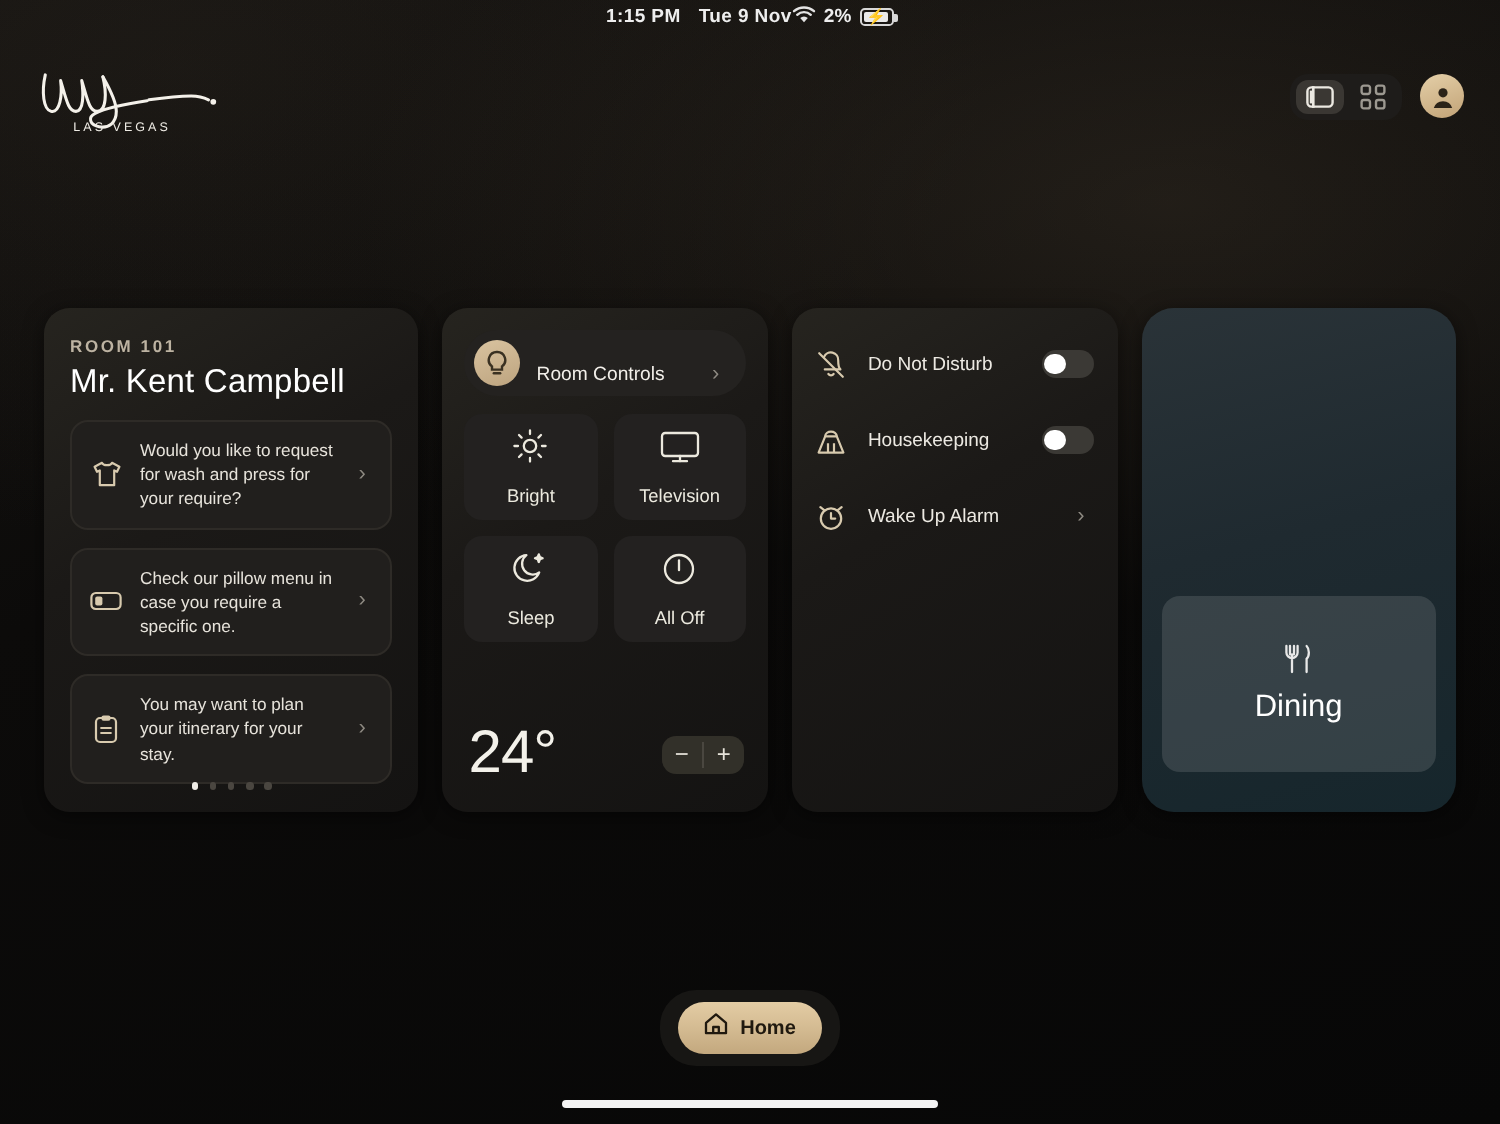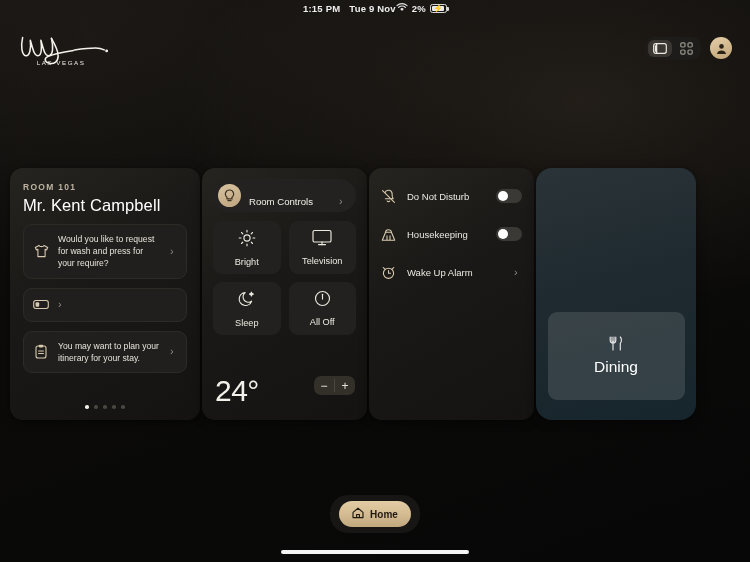--- a/index.html
+++ b/index.html
@@ -53,22 +53,22 @@
   }
   .seg-btn.active{ background:#3a3733; }
   .avatar{
     width:22px;height:22px;border-radius:50%;
     background:linear-gradient(160deg,#e4cfa8,#c2a377);
     display:flex;align-items:center;justify-content:center;
   }
 
   
   .cards{
-    position:absolute; top:168px; left:0; right:0; height:252px;
-    display:flex; gap:2px; padding:0 10px; z-index:20;
+    position:absolute; top:154px; left:0; right:0; height:252px;
+    display:flex; gap:12px; padding:0 22px; z-index:20;
   }
   .card{
     border-radius:13px; position:relative; overflow:hidden;
     background:linear-gradient(150deg,#26241f 0%,#1b1917 40%,#141312 100%);
     box-shadow:0 2px 10px rgba(0,0,0,.5);
   }
   .card-guest{ width:190px; padding:14px 13px 0; }
   .card-room{ width:165px; padding:11px 11px 0; }
   .card-svc{ width:165px; padding:14px 12px 0; }
   .card-dining{
@@ -107,21 +107,21 @@
 
   .tiles{ display:grid; grid-template-columns:1fr 1fr; gap:8px; margin-top:9px; }
   .tile{
     background:#232120; border-radius:9px; height:53px;
     display:flex; flex-direction:column; align-items:center; justify-content:center; gap:6px;
   }
   .tile .tl{ font-size:9.2px; color:#eceadf; }
 
   .temp-row{
     position:absolute; left:13px; right:12px; bottom:14px;
-    display:flex; align-items:flex-start; justify-content:space-between;
+    display:flex; align-items:center; justify-content:space-between;
   }
   .temp-val{ font-size:30px; font-weight:300; color:#f3f1ea; letter-spacing:-.5px; line-height:1; }
   .stepper{
     display:flex; background:#323029; border-radius:7px; overflow:hidden; height:19px;
   }
   .stepper .sb{
     width:20px; display:flex; align-items:center; justify-content:center;
     color:#e6e2d9; font-size:12px; line-height:1;
   }
   .stepper .sep{ width:1px; background:#4a4740; margin:3px 0; }
@@ -256,20 +256,21 @@
       <span class="chev">›</span>
     </div>
 
     <div class="sugg">
       <span class="ic">
         <svg width="16" height="11" viewBox="0 0 16 11" fill="none" stroke="#d8caae" stroke-width="1.1">
             <rect x="0.7" y="1.5" width="14.6" height="8" rx="2.2"></rect>
             <rect x="2.6" y="3.3" width="3.6" height="4.4" rx="1" fill="#d8caae" stroke="none"></rect>
           </svg>
       </span>
+      <span class="tx">Check our pillow menu in case you require a specific one.</span>
       <span class="chev">›</span>
     </div>
 
     <div class="sugg">
       <span class="ic">
         <svg width="12" height="15" viewBox="0 0 12 15" fill="none" stroke="#d8caae" stroke-width="1.1" stroke-linejoin="round">
             <rect x="1" y="2" width="10" height="12" rx="2"></rect>
             <rect x="3.7" y="0.8" width="4.6" height="2.6" rx="1.1" fill="#d8caae" stroke="none"></rect>
             <path d="M3.6 7 H8.4 M3.6 9.5 H8.4" stroke-linecap="round"></path>
           </svg>

